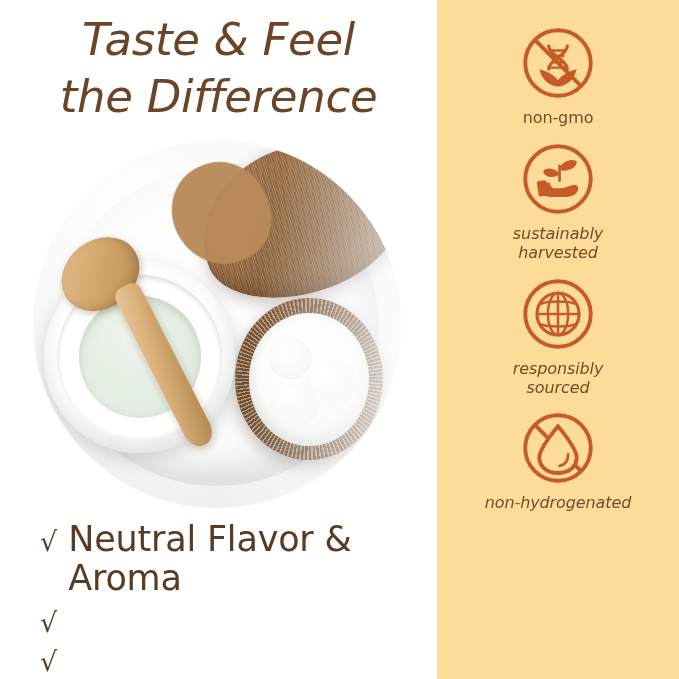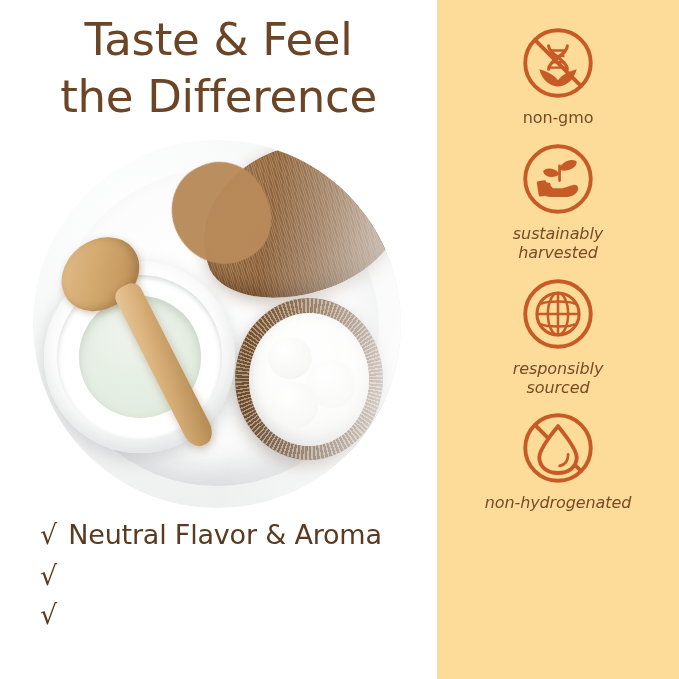--- a/index.html
+++ b/index.html
@@ -36,20 +36,21 @@
     left: 0;
     width: 437px;
     text-align: center;
     color: #6B4526;
     font-size: 45px;
     line-height: 1.26;
     letter-spacing: -0.3px;
     font-weight: 400;
     font-family: "DejaVu Sans", sans-serif;
     white-space: pre-line;
+    font-style: italic;
   }
 
   
   .photo-wrap {
     position: absolute;
     left: 33px;
     top: 140px;
     width: 368px;
     height: 368px;
   }
@@ -235,21 +236,21 @@
     margin-bottom: 12px;
     color: #5A3A20;
   }
   .bullet-check {
     font-size: 27px;
     line-height: 1;
     color: #5A3A20;
     font-family: "DejaVu Sans", sans-serif;
   }
   .bullet-text {
-    font-size: 27px;
+    font-size: 35px;
     line-height: 1.1;
     color: #5A3A20;
     font-family: "DejaVu Sans", sans-serif;
     letter-spacing: -0.2px;
   }
 
   
   .right-panel {
     position: relative;
     width: 242px;

